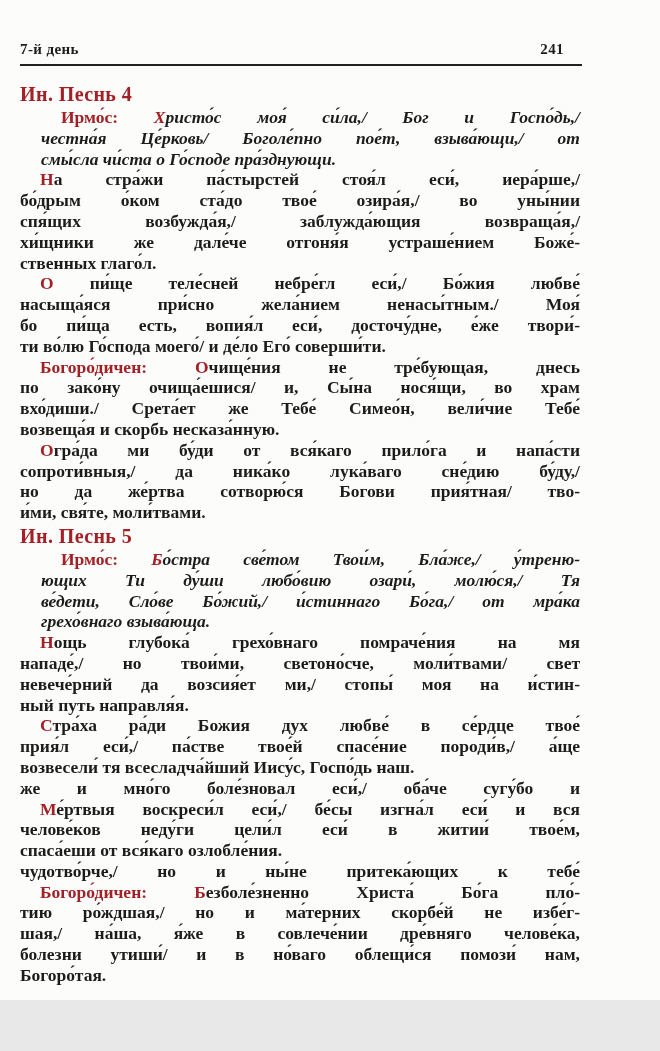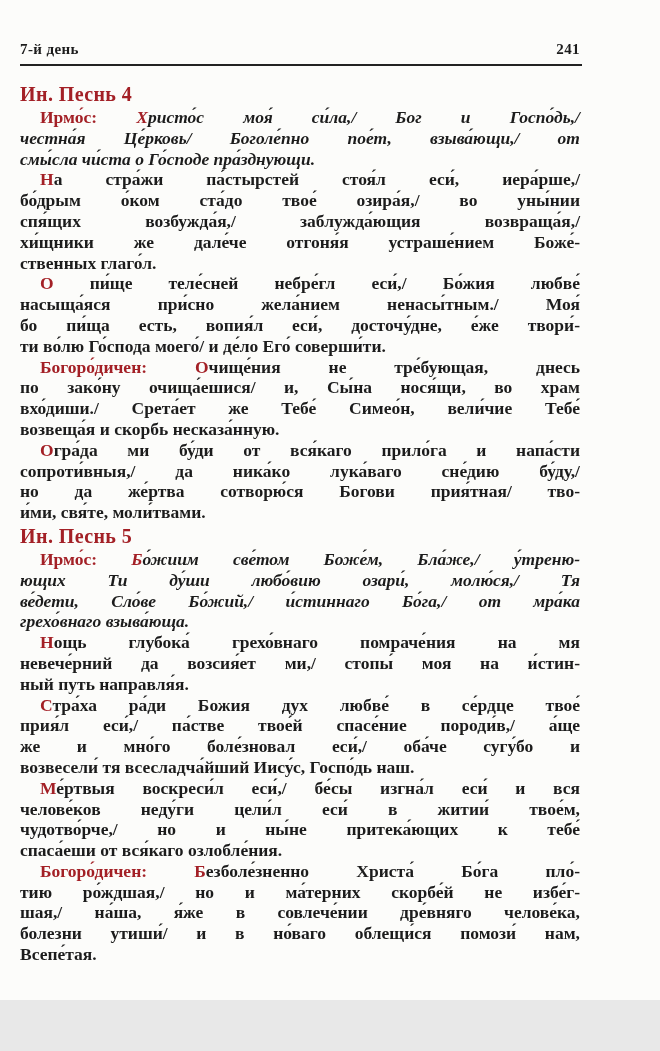--- a/index.html
+++ b/index.html
@@ -16,32 +16,32 @@
     padding:40px 80px 0 20px;
     font-family:"Liberation Serif","DejaVu Serif",serif;
     color:var(--ink);
     overflow:hidden;
   }
   .hdr{
     display:flex;justify-content:space-between;align-items:baseline;
     font-size:15px;font-weight:700;letter-spacing:.4px;
     line-height:18px;
   }
-  .hdr .pagenum{}
+  .hdr .pagenum{margin-right:16px;}
   .rule{height:2px;background:#222;width:562px;margin-top:6px;}
   .body{margin-top:16px;}
   .heading{
     font-size:20px;font-weight:700;color:var(--red);
     text-align:left;line-height:24px;margin:1px 0;
     letter-spacing:.4px;
   }
   .para{
     font-size:17.5px;font-weight:700;line-height:20.8px;
   }
-  .para.italic{font-style:italic;}
+  .para.italic{font-style:italic;margin-left:21px;}
   .line{min-height:20.8px;}
   .line.just{text-align:justify;text-align-last:justify;}
   .line.first{text-indent:20px;}
   .red{color:var(--red);}
   .label{font-style:normal;}
 </style>
 </head>
 <body>
 
 <div class="page">
@@ -77,43 +77,44 @@
         <div class="line"><span class="">возвеща́я и скорбь несказа́нную.</span></div>
       </div>
       <div class="para">
         <div class="line first just"><span class="red">О</span><span class="">гра́да ми бу́ди от вся́каго прило́га и напа́сти</span></div>
         <div class="line just"><span class="">сопроти́вныя,/ да ника́ко лука́ваго сне́дию бу́ду,/</span></div>
         <div class="line just"><span class="">но да же́ртва сотворю́ся Богови прия́тная/ тво-</span></div>
         <div class="line"><span class="">и́ми, свя́те, моли́твами.</span></div>
       </div>
       <div class="heading">Ин. Песнь 5</div>
       <div class="para italic">
-        <div class="line first just"><span class="red label">Ирмо́с: </span><span class="red">Б</span><span class="">о́жиим све́том Боже́м, Бла́же,/ у́треню-</span></div>
+        <div class="line first just"><span class="red label">Ирмо́с: </span><span class="red">Б</span><span class="">о́стра све́том Твои́м, Бла́же,/ у́треню-</span></div>
         <div class="line just"><span class="">ющих Ти ду́ши любо́вию озари́, молю́ся,/ Тя</span></div>
         <div class="line just"><span class="">ве́дети, Сло́ве Бо́жий,/ и́стиннаго Бо́га,/ от мра́ка</span></div>
         <div class="line"><span class="">грехо́внаго взыва́юща.</span></div>
       </div>
       <div class="para">
         <div class="line first just"><span class="red">Н</span><span class="">ощь глубока́ грехо́внаго помраче́ния на мя</span></div>
+        <div class="line just"><span class="">нападе́,/ но твои́ми, светоно́сче, моли́твами/ свет</span></div>
         <div class="line just"><span class="">невече́рний да возсия́ет ми,/ стопы́ моя на и́стин-</span></div>
         <div class="line"><span class="">ный путь направля́я.</span></div>
       </div>
       <div class="para">
         <div class="line first just"><span class="red">С</span><span class="">тра́ха ра́ди Божия дух любве́ в се́рдце твое́</span></div>
         <div class="line just"><span class="">прия́л еси́,/ па́стве твое́й спасе́ние породи́в,/ а́ще</span></div>
+        <div class="line"><span class="">возвесели́ тя всесладча́йший Иису́с, Госпо́дь наш.</span></div>
         <div class="line just"><span class="">же и мно́го боле́зновал еси́,/ оба́че сугу́бо и</span></div>
-        <div class="line"><span class="">возвесели́ тя всесладча́йший Иису́с, Госпо́дь наш.</span></div>
       </div>
       <div class="para">
         <div class="line first just"><span class="red">М</span><span class="">е́ртвыя воскреси́л еси́,/ бе́сы изгна́л еси́ и вся</span></div>
         <div class="line just"><span class="">челове́ков неду́ги цели́л еси́ в житии́ твое́м,</span></div>
+        <div class="line"><span class="">спаса́еши от вся́каго озлобле́ния.</span></div>
         <div class="line just"><span class="">чудотво́рче,/ но и ны́не притека́ющих к тебе́</span></div>
-        <div class="line"><span class="">спаса́еши от вся́каго озлобле́ния.</span></div>
       </div>
       <div class="para">
         <div class="line first just"><span class="red label">Богоро́дичен: </span><span class="red">Б</span><span class="">езболе́зненно Христа́ Бо́га пло́-</span></div>
         <div class="line just"><span class="">тию ро́ждшая,/ но и ма́терних скорбе́й не избе́г-</span></div>
         <div class="line just"><span class="">шая,/ на́ша, я́же в совлече́нии дре́вняго челове́ка,</span></div>
         <div class="line just"><span class="">болезни утиши́/ и в но́ваго облещи́ся помози́ нам,</span></div>
-        <div class="line"><span class="">Всепе́тая.</span></div>
+        <div class="line"><span class="">Богоро́тая.</span></div>
       </div>
     </div>
 </div>
 
 </body></html>

